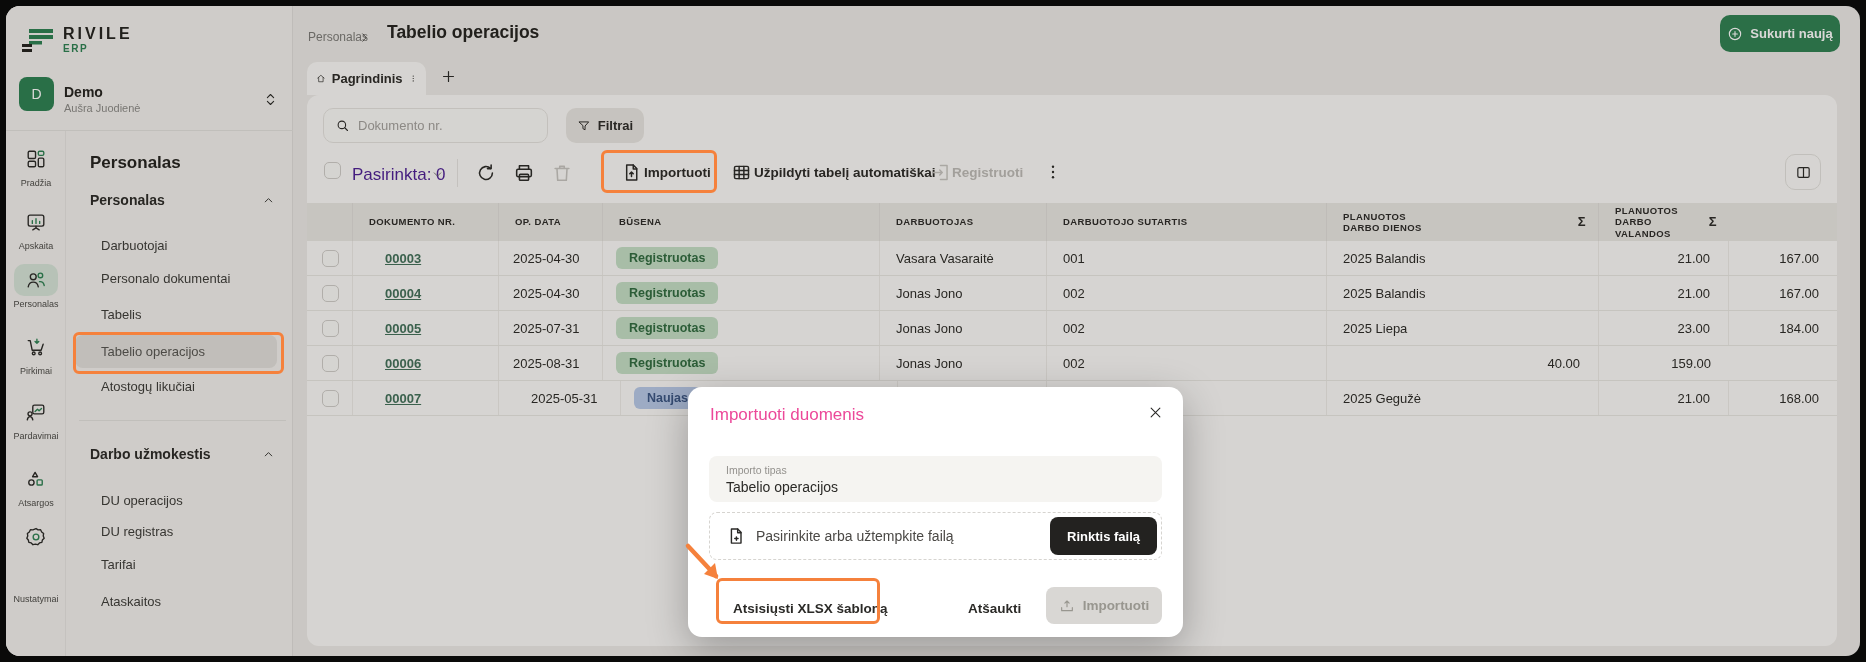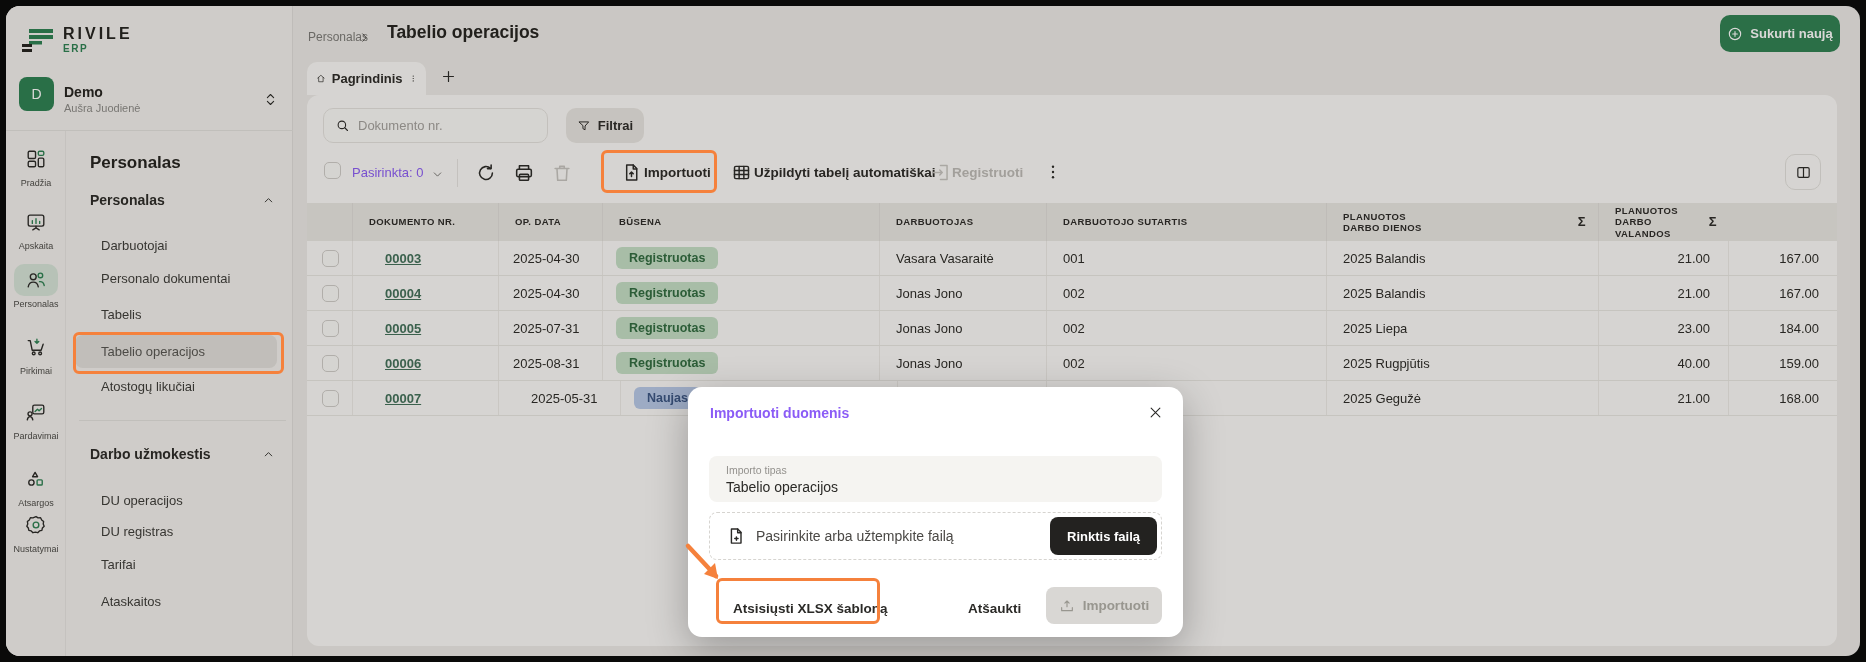--- a/index.html
+++ b/index.html
@@ -40,21 +40,21 @@
 
   .card { position:absolute; left:20px; top:89px; width:1530px; height:551px; background:#fcfbf9; border-radius:12px; }
   .search-box { position:absolute; left:16px; top:13px; width:225px; height:35px; border-radius:10px; background:#fbfaf8; border:1px solid #e5e3df; display:flex; align-items:center; gap:8px; padding:0 11px; }
   .search-ph { font-size:13px; color:#a3a19d; }
   .btn-filter { position:absolute; left:259px; top:13px; width:78px; height:35px; border-radius:10px; background:#e9e6e2; border:none; display:flex; align-items:center; justify-content:center; gap:7px; font-size:13px; font-weight:600; color:#2b2a27; cursor:pointer; }
 
   .toolbar { position:absolute; left:0; top:57px; width:100%; height:42px; }
   .tb { position:absolute; top:10px; }
   .tb-text { position:absolute; top:13px; font-size:13.5px; font-weight:600; color:#2b2a27; white-space:nowrap; }
   .checkbox { width:17px; height:17px; border-radius:5px; border:1.5px solid #cfcdc9; background:#fbfaf8; }
-  .tb-muted { font-size:13px; font-weight:400; color:#8b5cf6; }
+  .tb-muted { font-size:17px; font-weight:400; color:#4c1d95; }
   .tb-vline { position:absolute; left:150px; top:7px; height:28px; border-left:1px solid #e6e4e1; }
   .tb-disabled svg { stroke:#c7c5c1 !important; }
   .tb-disabled { color:#bdbbb7 !important; }
   .btn-cols { position:absolute; right:16px; top:2px; width:36px; height:36px; border-radius:10px; border:1px solid #e3e1de; background:transparent; display:flex; align-items:center; justify-content:center; cursor:pointer; }
 
   .grid { display:grid; grid-template-columns:46px 146px 104px 277px 167px 280px 272px 130px 108px; }
   .thead { position:absolute; left:0; top:108px; width:1530px; height:38px; background:#eae8e4; }
   .th { display:flex; align-items:center; padding-left:16px; font-size:9.5px; font-weight:bold; letter-spacing:.4px; color:#2b2a27; text-transform:uppercase; border-right:1px solid #e0deda; line-height:1.2; }
   .th:last-child { border-right:none; }
   .th.sum { justify-content:space-between; padding-right:12px; }
@@ -77,21 +77,21 @@
   
   .dim { position:absolute; inset:0; background:rgba(28,24,20,.17); z-index:40; pointer-events:none; }
   .ann { position:absolute; border:3px solid #f5813c; border-radius:6px; z-index:45; pointer-events:none; }
   .ann-1 { left:67px; top:326px; width:211px; height:42px; }
   .ann-2 { left:595px; top:144px; width:116px; height:43px; }
   .ann-3 { left:710px; top:572px; width:164px; height:46px; z-index:60; }
   .ann-arrow { position:absolute; left:672px; top:530px; z-index:60; pointer-events:none; }
 
   
   .modal { position:absolute; left:682px; top:381px; width:495px; height:250px; background:#ffffff; border-radius:14px; box-shadow:0 12px 40px rgba(0,0,0,.28); z-index:50; }
-  .modal-title { position:absolute; left:22px; top:18px; font-size:14px; font-weight:bold; color:#8b5cf6; }
+  .modal-title { position:absolute; left:22px; top:18px; font-size:17px; font-weight:normal; color:#ec4899; }
   .modal-close { position:absolute; right:20px; top:18px; cursor:pointer; }
   .m-field { position:absolute; left:21px; top:69px; width:453px; height:46px; background:#f5f4f1; border-radius:8px; }
   .m-field-label { position:absolute; left:17px; top:8px; font-size:10.5px; color:#93918d; }
   .m-field-value { position:absolute; left:17px; top:23px; font-size:14px; color:#2b2a27; }
   .m-drop { position:absolute; left:21px; top:125px; width:453px; height:48px; border:1.5px dashed #d6d4d0; border-radius:8px; }
   .m-drop-text { position:absolute; left:46px; top:15px; font-size:14px; color:#4a4845; }
   .btn-choose { position:absolute; right:4px; top:4px; width:107px; height:38px; border-radius:8px; background:#232220; color:#fff; font-size:13px; font-weight:bold; border:none; cursor:pointer; }
   .m-template { position:absolute; left:45px; top:214px; font-size:13.5px; font-weight:bold; color:#2b2a27; cursor:pointer; }
   .m-cancel { position:absolute; left:280px; top:214px; font-size:13.5px; font-weight:600; color:#2b2a27; cursor:pointer; }
   .btn-import { position:absolute; left:358px; top:200px; width:116px; height:37px; border-radius:8px; background:#d9d7d4; color:#98968f; font-size:13.5px; font-weight:600; border:none; display:flex; align-items:center; justify-content:center; gap:8px; }
@@ -185,21 +185,21 @@
         <div class="rail-item" style="top: 332px;">
           <span class="rail-icon-wrap">
             <svg class="ic" width="22" height="22" viewBox="0 0 24 24" style="stroke-width:1.5">
               <path d="M8.3 9.5L11 4.8l2.7 4.7z"></path>
               <circle cx="7" cy="15.8" r="2.9"></circle>
               <rect class="gs" x="13.2" y="13" width="5.6" height="5.6" rx="1"></rect>
             </svg>
           </span>
           <span class="rail-label">Atsargos</span>
         </div>
-        <div class="rail-item" style="top: 378px;">
+        <div class="rail-item" style="top: 390px; gap: 38px;">
           <span class="rail-icon-wrap">
             <svg class="ic" width="22" height="22" viewBox="0 0 24 24" style="stroke-width:1.5">
               <circle class="gs" cx="12" cy="12" r="3.1"></circle>
               <path d="M12 2.8l2.3 1.4 2.7-.1 1.2 2.4 2.1 1.7-.4 2.6 1 2.5-1.9 1.9-.6 2.6-2.6.7-1.9 1.9-2.6-.6-2.6.6-1.9-1.9-2.6-.7-.6-2.6L2 13.3l1-2.5-.4-2.6 2.1-1.7 1.2-2.4 2.7.1z"></path>
             </svg>
           </span>
           <span class="rail-label">Nustatymai</span>
         </div>
       </div>
     <div class="menu" id="menu">
@@ -417,21 +417,20 @@
             </div>
             <div class="td doc">
               <span class="doc-link">00006</span>
             </div>
             <div class="td date">2025-08-31</div>
             <div class="td status">
               <span class="badge green">Registruotas</span>
             </div>
             <div class="td">Jonas Jono</div>
             <div class="td">002</div>
-            <div class="td">2025 Rugpjūtis</div>
             <div class="td num">40.00</div>
             <div class="td num">159.00</div>
           </div>
           <div class="tr grid">
             <div class="td cb">
               <span class="checkbox"></span>
             </div>
             <div class="td doc">
               <span class="doc-link">00007</span>
             </div>

